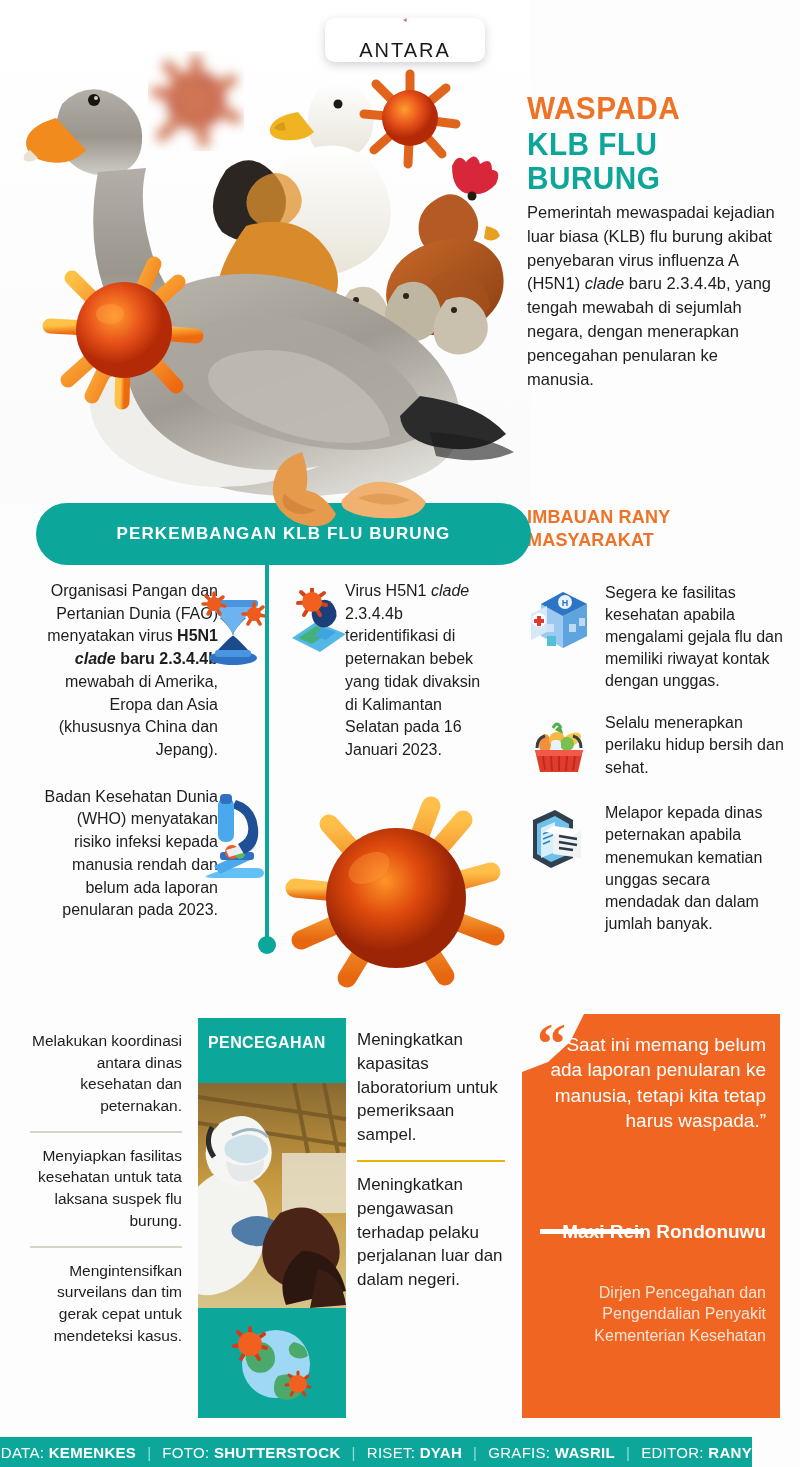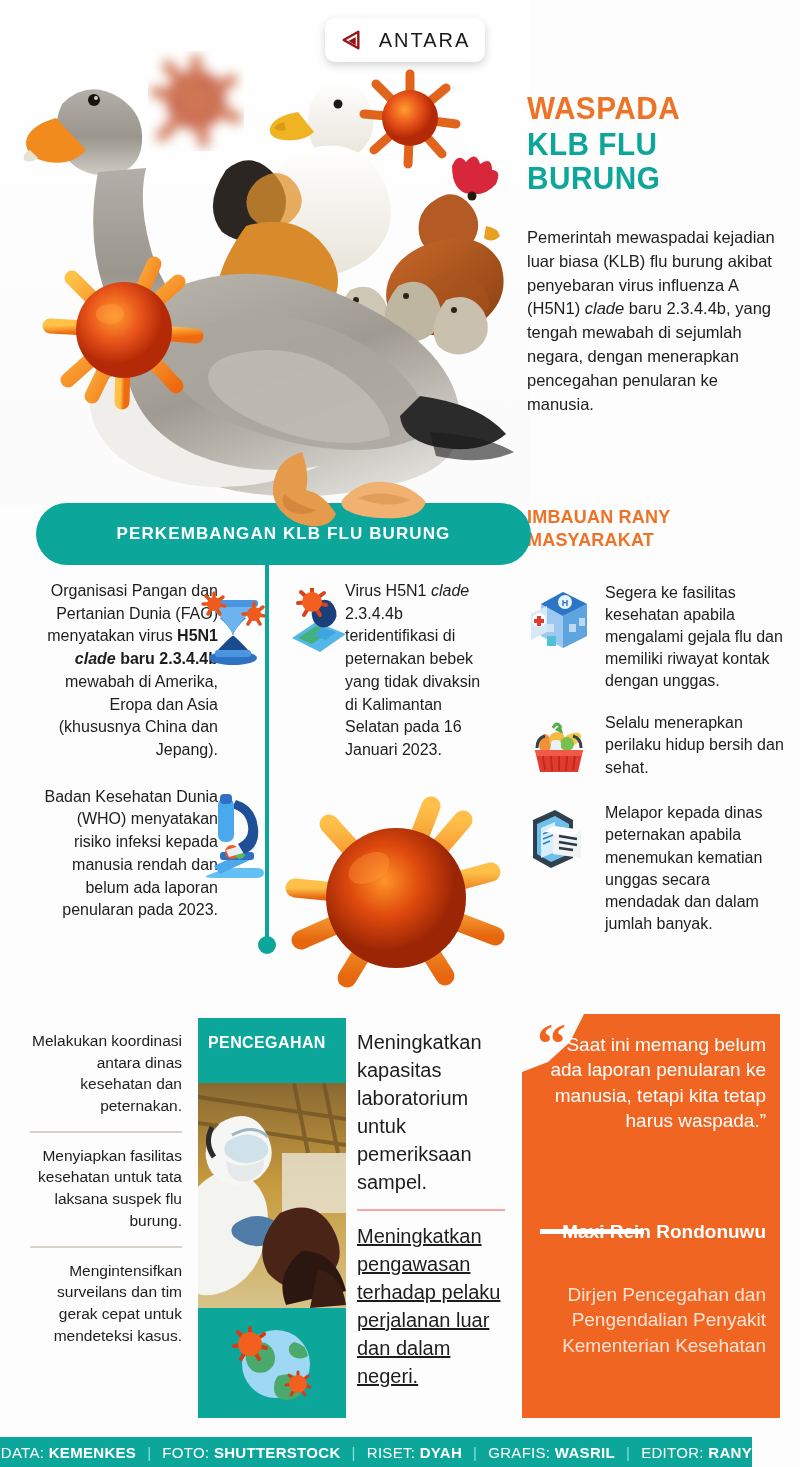--- a/index.html
+++ b/index.html
@@ -17,20 +17,21 @@
     position: absolute; left: 0; top: 0; width: 530px; height: 505px;
     background: linear-gradient(180deg,#ffffff 0%,#fbfbfb 100%);
     overflow: hidden;
   }
   .logo-pill {
     position: absolute; left: 325px; top: 18px; width: 160px; height: 44px;
     background: #ffffff; border-radius: 10px;
     box-shadow: 0 3px 10px rgba(0,0,0,.18);
     display: flex; align-items: center; justify-content: center; gap: 17px;
     z-index: 40;
+    flex-direction: column;
   }
   .logo-mark { width: 22px; height: 22px; }
   .logo-text {
     font-size: 20px; letter-spacing: 2.0px; color: #1a1a1a;
     font-family: "Liberation Sans", sans-serif; font-weight: 400;
   }
 
   
   .birdstage { position: absolute; inset: 0; }
 
@@ -39,21 +40,21 @@
   .t-waspada {
     font-size: 32px; font-weight: 700; color: #EE7326; letter-spacing: .5px;
     line-height: 1.02; font-stretch: condensed; transform: scaleX(.93); transform-origin: left center;
   }
   .t-klb {
     font-size: 32px; font-weight: 700; color: #0CA69A; letter-spacing: .5px;
     line-height: 1.08; margin-top: 2px;
     transform: scaleX(.93); transform-origin: left center;
   }
   .lead {
-    margin-top: 30px; font-size: 16.5px; line-height: 1.45; color: #1d1d1d;
+    margin-top: 5px; font-size: 16.5px; line-height: 1.45; color: #1d1d1d;
   }
   .lead i { font-style: italic; }
 
   
   .banner {
     position: absolute; left: 36px; top: 503px; width: 495px; height: 62px;
     background: #0CA69A; border-radius: 31px;
     display: flex; align-items: center; justify-content: center; z-index: 6;
   }
   .banner-label {
@@ -121,24 +122,24 @@
   }
   .pphoto {
     position: absolute; left: 0; top: 65px; width: 148px; height: 225px;
     overflow: hidden; background: #8a6f4a;
   }
   .pglobe { position: absolute; left: 22px; top: 300px; width: 104px; height: 90px; }
 
   
   .bm-list {
     position: absolute; left: 357px; top: 1024px; width: 148px;
-    font-size: 20px; line-height: 1.4; color: #1d1d1d;
+    font-size: 17px; line-height: 1.4; color: #1d1d1d;
   }
   .bm-list .item { padding: 4px 0 10px 0; }
-  .bm-list .item + .item { border-top: 2px solid #fca5a5; margin-top: 3px; padding-top: 11px; text-decoration: underline; }
+  .bm-list .item + .item { border-top: 2px solid #eab308; margin-top: 3px; padding-top: 11px; }
 
   
   .quote {
     position: absolute; left: 522px; top: 1014px; width: 258px; height: 404px;
     background: #F06522;
     border-top-left-radius: 0;
     clip-path: polygon(0 58px, 26px 48px, 48px 28px, 62px 0, 100% 0, 100% 100%, 0 100%);
   }
   .qmark {
     position: absolute; left: 537px; top: 1021px;
@@ -153,21 +154,21 @@
     position: absolute; left: 540px; top: 1229px; width: 104px; height: 5px;
     background: #ffffff; z-index: 4;
   }
   .qname {
     position: absolute; left: 540px; top: 1220px; width: 226px;
     text-align: right; color: #ffffff; font-size: 19px; font-weight: 700;
     line-height: 1.28; z-index: 4;
   }
   .qrole {
     position: absolute; left: 540px; top: 1282px; width: 226px;
-    text-align: right; color: #fbe3d4; font-size: 19px; line-height: 1.34; z-index: 4;
+    text-align: right; color: #fbe3d4; font-size: 16px; line-height: 1.34; z-index: 4;
   }
 
   
   .footer {
     position: absolute; left: 0; top: 1437px; width: 752px; height: 30px;
     background: #0CA69A; color: #ffffff;
     display: flex; align-items: center; justify-content: flex-end; gap: 11px;
     font-size: 15px; letter-spacing: .3px;
   }
   .footer b { font-weight: 700; }

